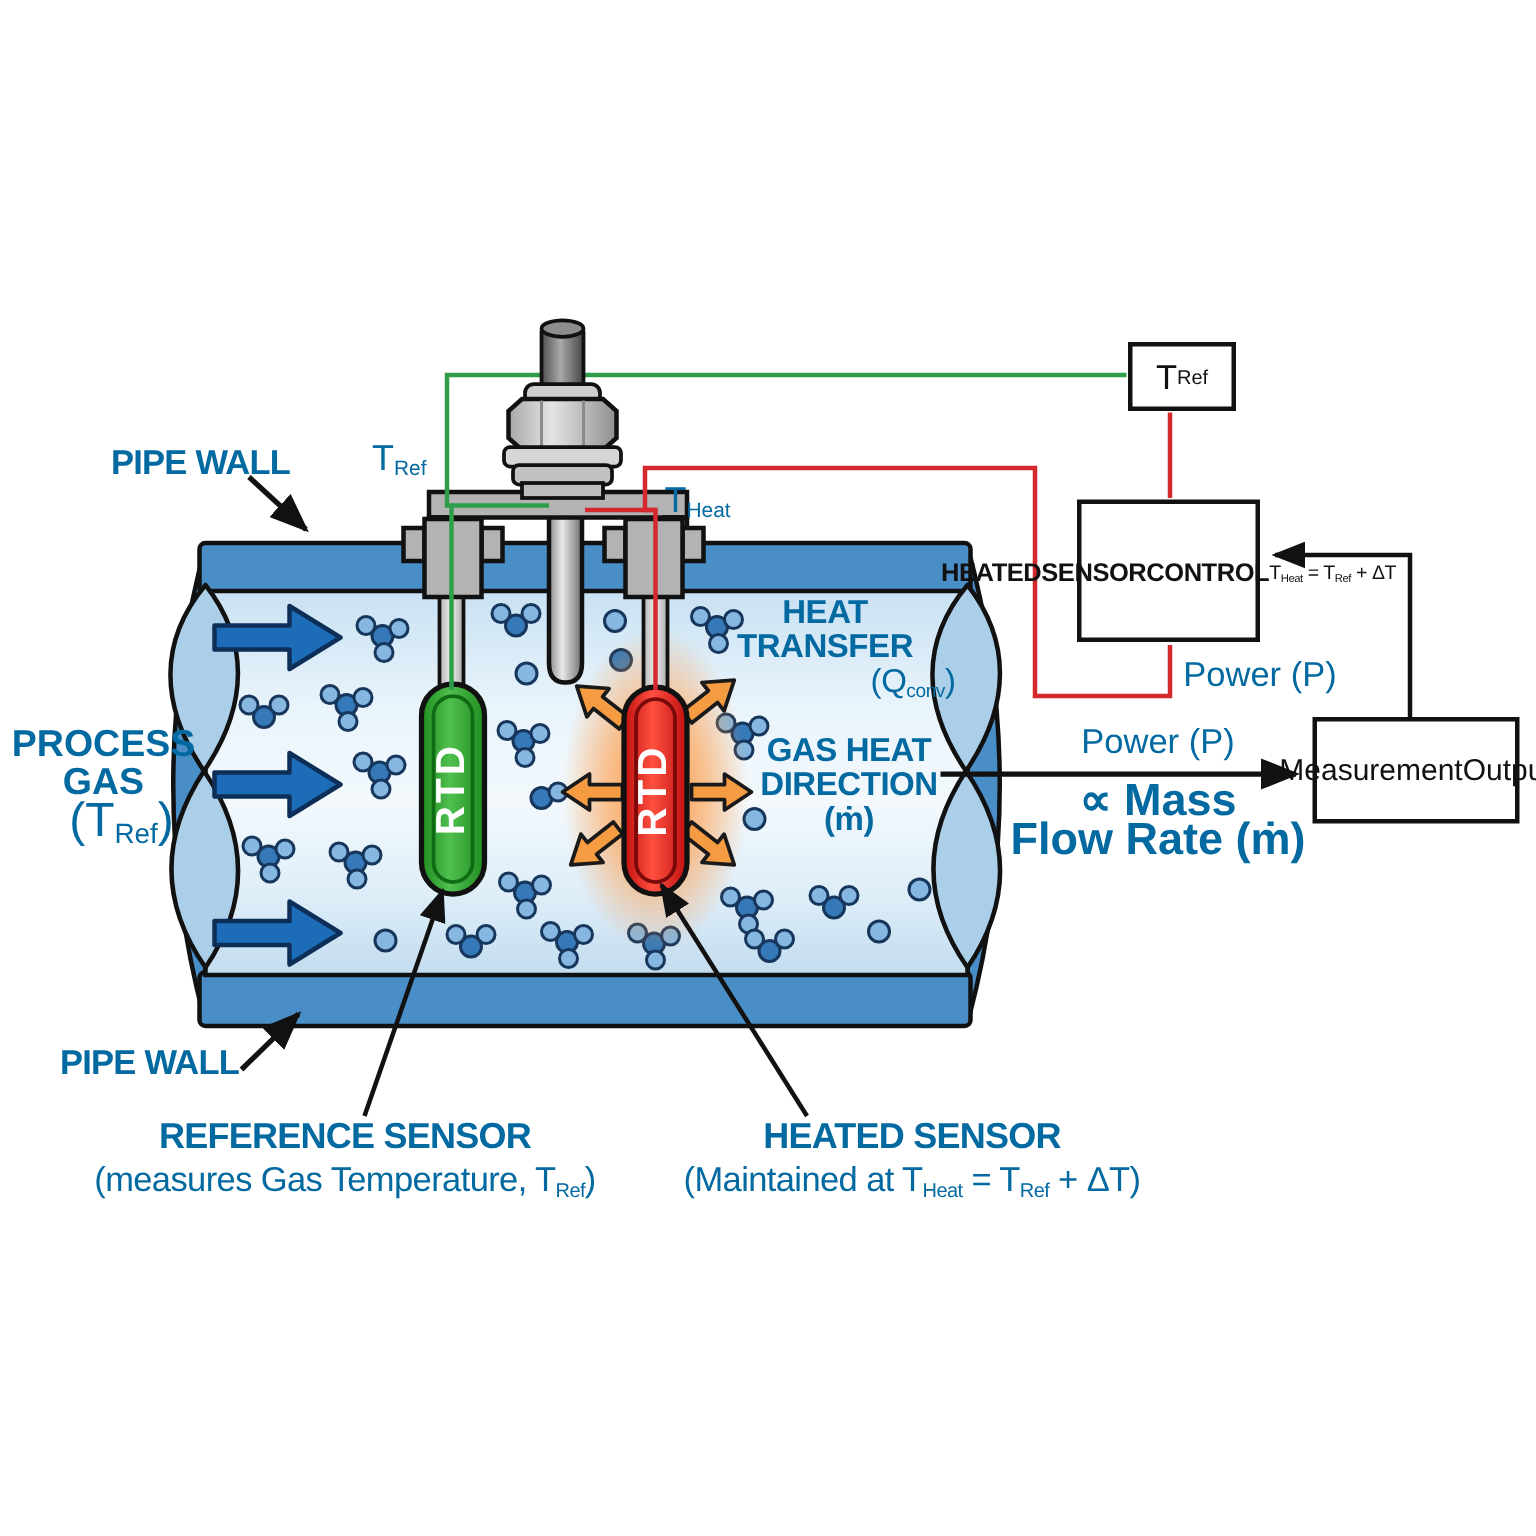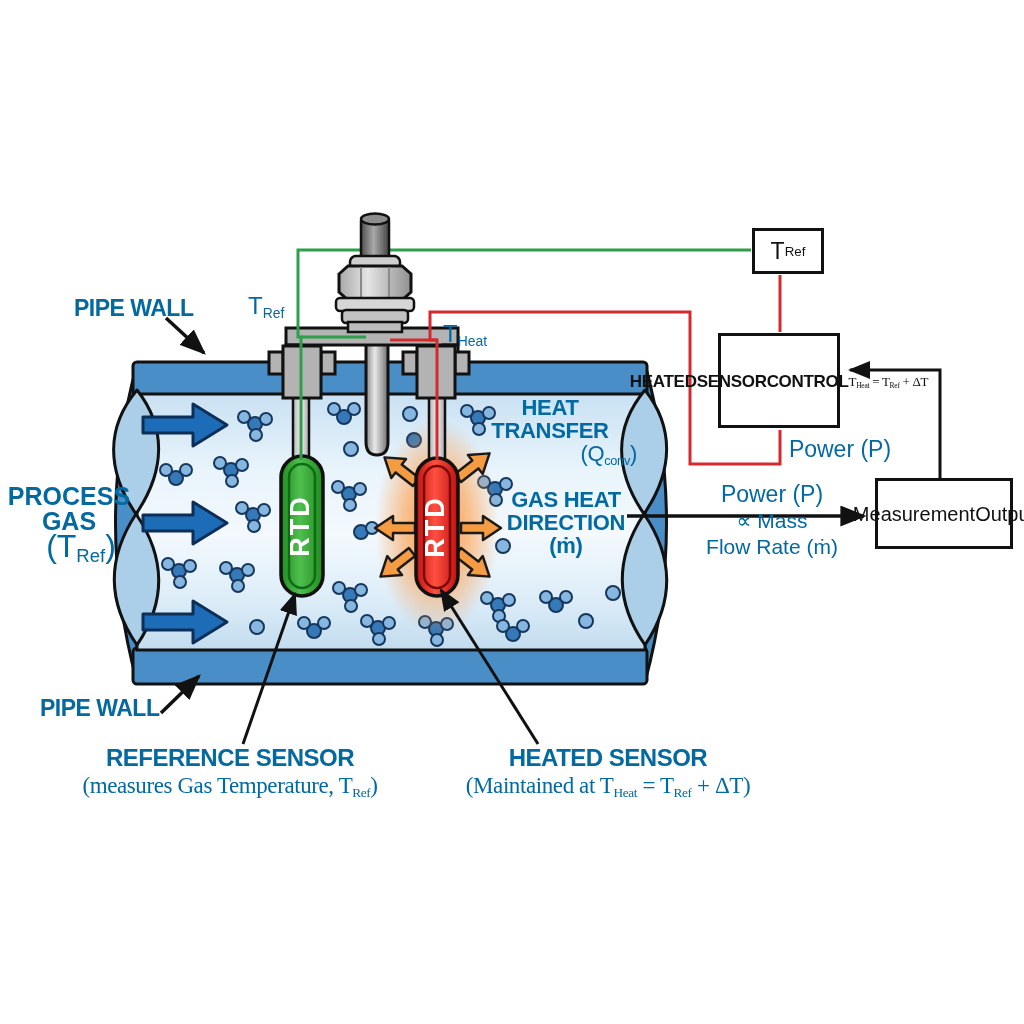--- a/index.html
+++ b/index.html
@@ -3,21 +3,21 @@
 <meta charset="utf-8">
 <style>
   html,body{margin:0;padding:0;background:#fff;}
   #canvas{position:relative;width:1024px;height:1024px;background:#fff;overflow:hidden;
           font-family:"Liberation Sans",sans-serif;color:#111;}
   #scene{position:absolute;left:0;top:0;}
   .lbl{position:absolute;color:#0369a1;line-height:1.05;}
   .bold{font-weight:bold;}
   .ctr{text-align:center;}
   .sub{font-size:0.58em;vertical-align:-0.28em;}
-  .pre{white-space:pre;font-family:Liberation Serif, serif;}
+  .pre{white-space:pre;}
   .box{position:absolute;background:#fff;border:3px solid #111;box-sizing:border-box;
        display:flex;align-items:center;justify-content:center;}
   
   #pipe-wall-top{left:74px;top:296px;font-size:23px;letter-spacing:-0.5px;}
   #t-wire-ref{left:248px;top:293px;font-size:24px;}
   #t-wire-heat{left:443px;top:321px;font-size:24px;}
   #process-gas{left:0px;top:484px;width:138px;font-size:25px;line-height:25px;}
   #process-gas .paren{font-weight:normal;font-size:32px;padding-left:24px;}
   #heat-transfer{left:463px;top:396px;width:174px;font-size:22px;line-height:23px;letter-spacing:-0.3px;}
   #heat-transfer .paren{font-weight:normal;font-size:22px;text-align:right;}
@@ -27,21 +27,21 @@
   #heated-sensor{left:398px;top:745px;width:420px;}
   .sensor-title{font-weight:bold;font-size:24px;letter-spacing:-0.5px;}
   .sensor-desc{font-size:23px;margin-top:4px;letter-spacing:-0.4px;}
   #t-ref-box{left:752px;top:228px;width:72px;height:46px;font-size:23px;flex-direction:row;}
   #hsc-box{left:718px;top:333px;width:122px;height:95px;padding-top:2px;}
   #hsc-box .ln{font-weight:bold;font-size:17px;line-height:19px;letter-spacing:-0.3px;}
   #hsc-box .formula{font-size:13px;margin-top:2px;letter-spacing:-0.3px;}
   #power-heater{left:765px;top:437px;width:150px;font-size:23px;}
   #mo-box{left:875px;top:478px;width:138px;height:71px;font-size:20px;line-height:26px;}
   #power-output{left:697px;top:482px;width:150px;font-size:23px;}
-  #prop-label{left:655px;top:508px;width:234px;font-size:21px;line-height:26px;}
+  #prop-label{left:655px;top:521px;width:234px;font-size:30px;line-height:26px;font-weight:bold;}
 </style>
 </head>
 <body>
 
 <div id="canvas">
 
   <svg id="scene" width="1024" height="1024" viewBox="0 0 1024 1024">
     <defs>
       <marker id="ah" viewBox="0 0 10 8" refX="9" refY="4" markerWidth="7.5" markerHeight="6" orient="auto-start-reverse">
         <path d="M0,0 L10,4 L0,8 Z" fill="#111"></path>

